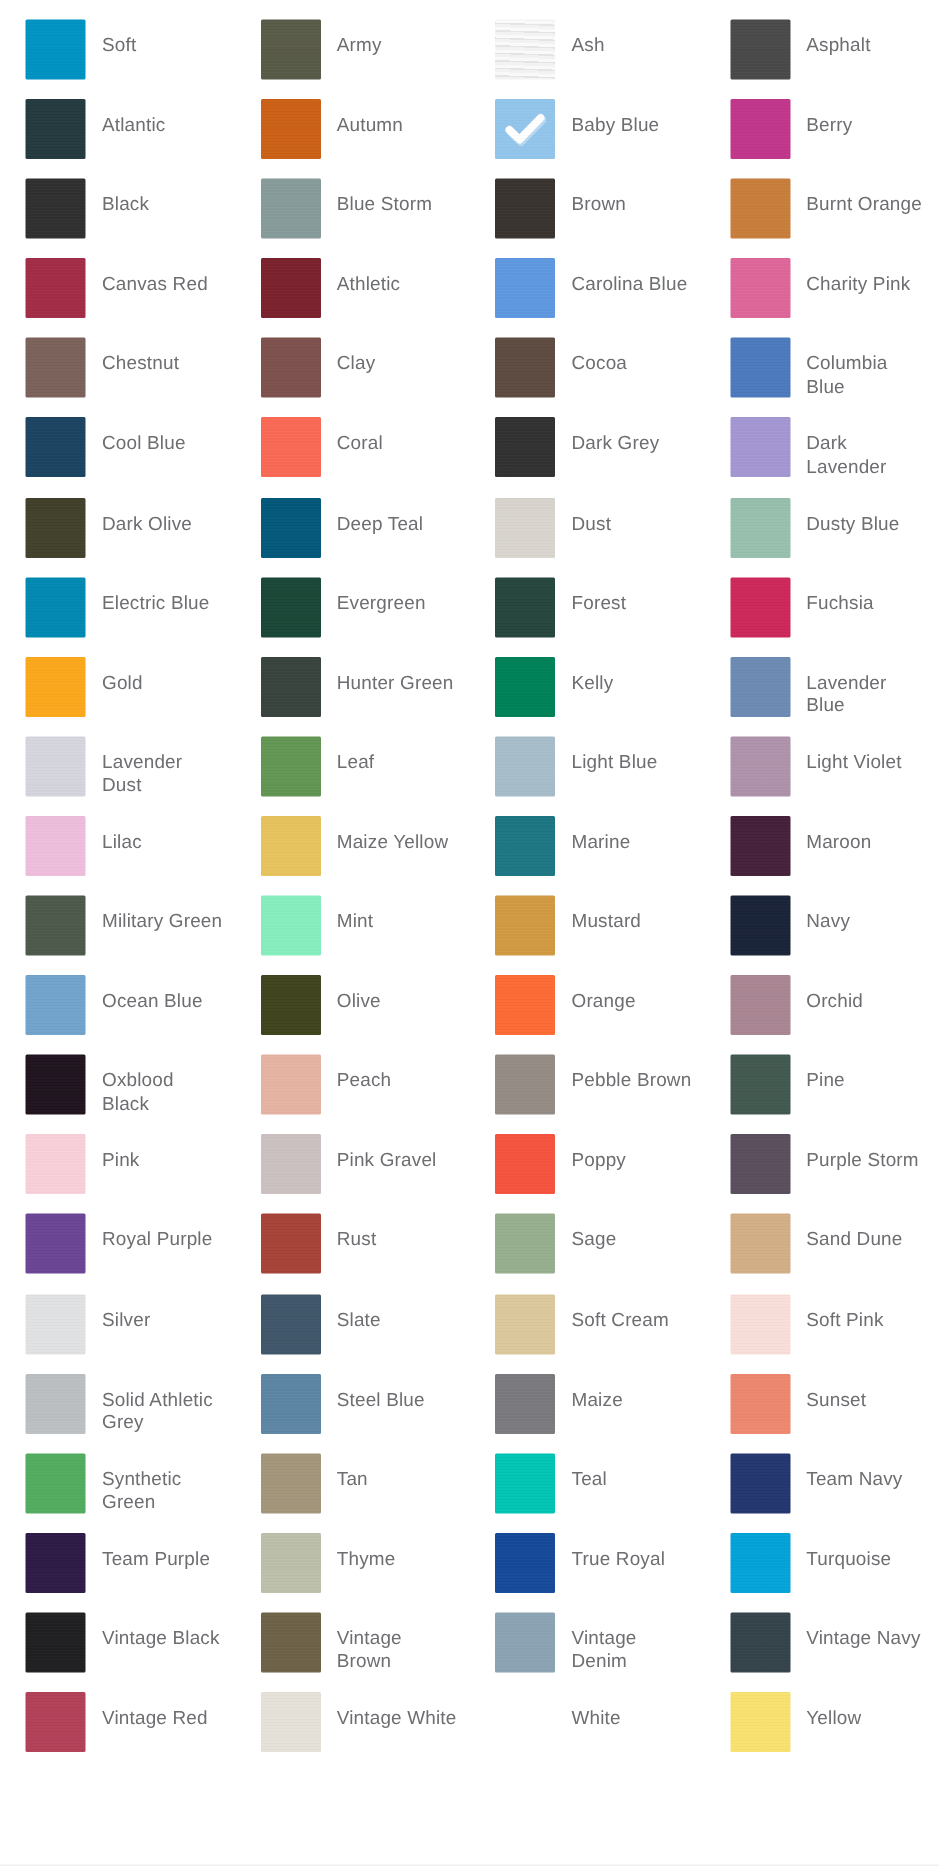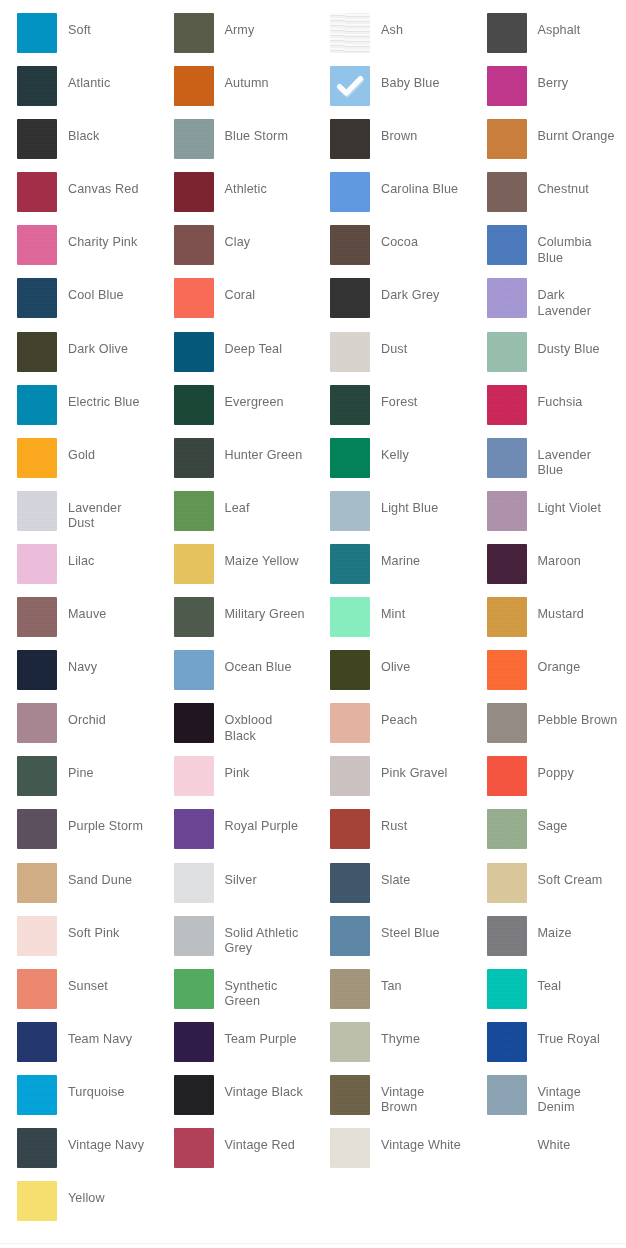--- a/index.html
+++ b/index.html
@@ -174,28 +174,28 @@
     </div>
     <div class="swatch-item">
       <span class="swatch-chip" style="background-color: rgb(123, 35, 46);"></span>
       <span class="swatch-label">Athletic</span>
     </div>
     <div class="swatch-item">
       <span class="swatch-chip" style="background-color: rgb(96, 153, 226);"></span>
       <span class="swatch-label">Carolina Blue</span>
     </div>
     <div class="swatch-item">
+      <span class="swatch-chip" style="background-color: rgb(224, 103, 155);"></span>
+      <span class="swatch-label">Charity Pink</span>
+    </div>
+    <div class="swatch-item">
       <span class="swatch-chip" style="background-color: rgb(122, 97, 89);"></span>
       <span class="swatch-label">Chestnut</span>
     </div>
     <div class="swatch-item">
-      <span class="swatch-chip" style="background-color: rgb(224, 103, 155);"></span>
-      <span class="swatch-label">Charity Pink</span>
-    </div>
-    <div class="swatch-item">
       <span class="swatch-chip" style="background-color: rgb(125, 80, 76);"></span>
       <span class="swatch-label">Clay</span>
     </div>
     <div class="swatch-item">
       <span class="swatch-chip" style="background-color: rgb(93, 74, 64);"></span>
       <span class="swatch-label">Cocoa</span>
     </div>
     <div class="swatch-item">
       <span class="swatch-chip" style="background-color: rgb(74, 121, 188);"></span>
       <span class="swatch-label">Columbia Blue</span>
@@ -290,24 +290,20 @@
     </div>
     <div class="swatch-item">
       <span class="swatch-chip" style="background-color: rgb(29, 118, 131);"></span>
       <span class="swatch-label">Marine</span>
     </div>
     <div class="swatch-item">
       <span class="swatch-chip" style="background-color: rgb(69, 32, 58);"></span>
       <span class="swatch-label">Maroon</span>
     </div>
     <div class="swatch-item">
-      <span class="swatch-chip" style="background-color: rgb(140, 102, 100);"></span>
-      <span class="swatch-label">Mauve</span>
-    </div>
-    <div class="swatch-item">
       <span class="swatch-chip" style="background-color: rgb(78, 90, 76);"></span>
       <span class="swatch-label">Military Green</span>
     </div>
     <div class="swatch-item">
       <span class="swatch-chip" style="background-color: rgb(135, 239, 192);"></span>
       <span class="swatch-label">Mint</span>
     </div>
     <div class="swatch-item">
       <span class="swatch-chip" style="background-color: rgb(210, 154, 66);"></span>
       <span class="swatch-label">Mustard</span>

